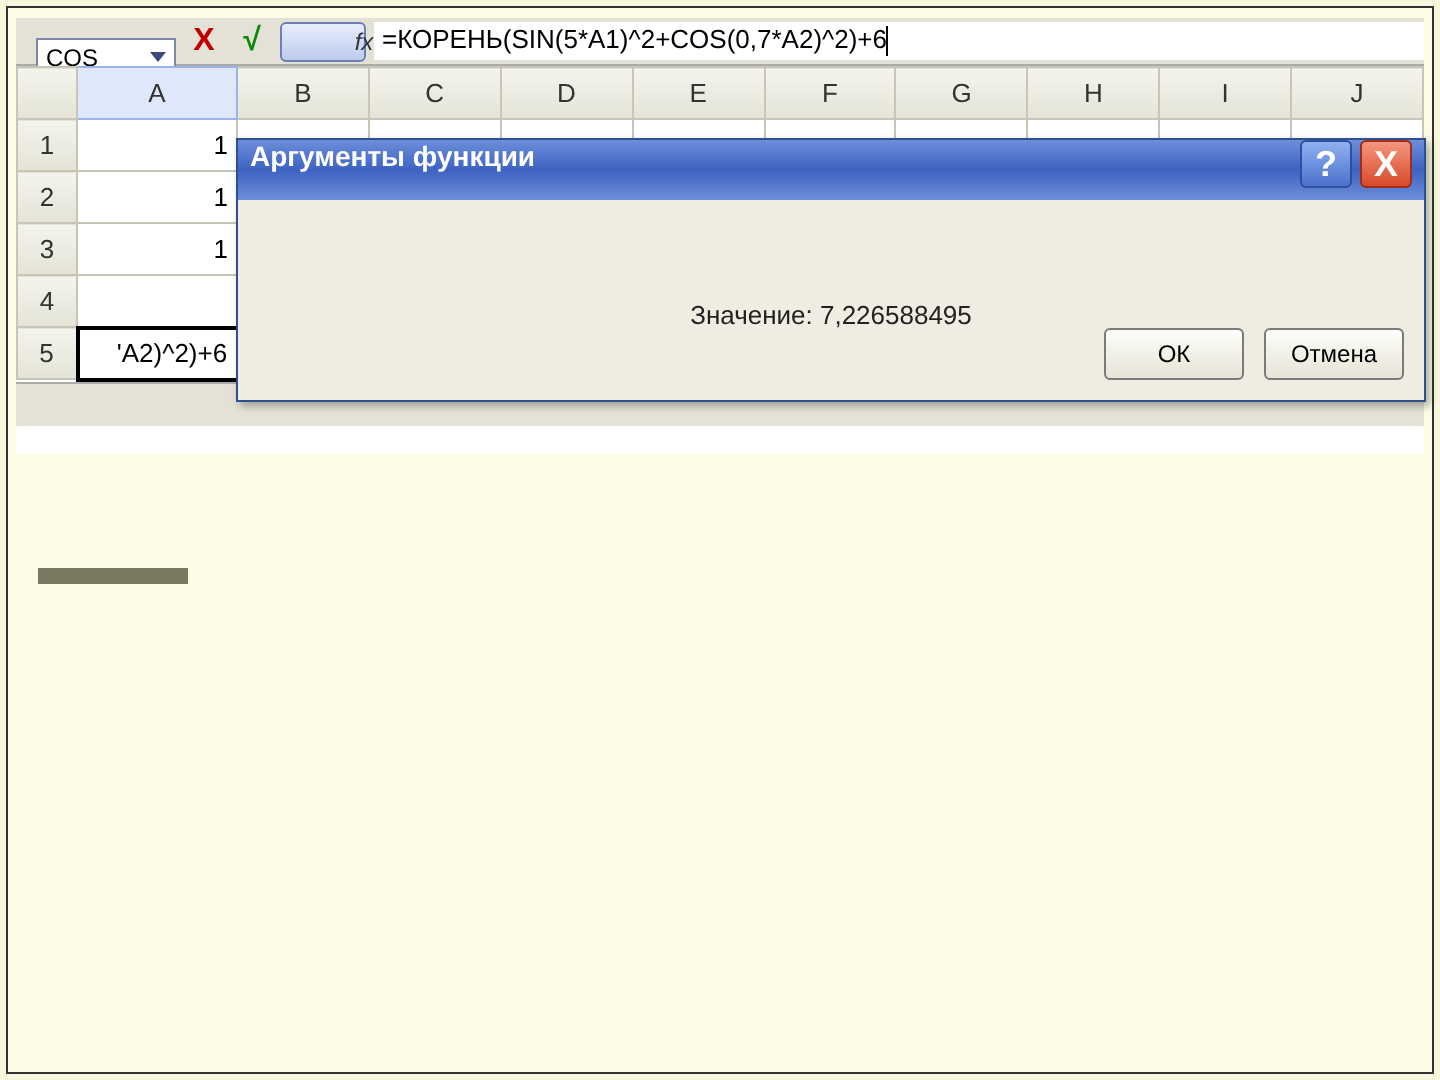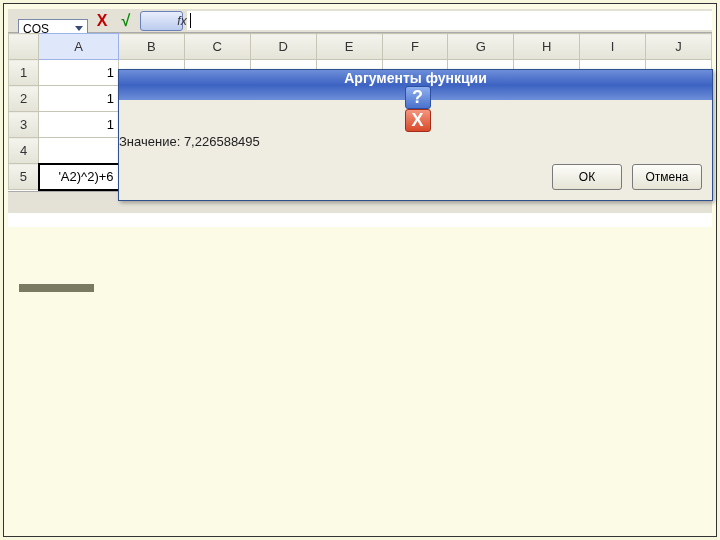--- a/index.html
+++ b/index.html
@@ -147,47 +147,46 @@
     width: 595px;
     height: 132px;
     border: 1px solid #2f4f8f;
     box-shadow: 2px 2px 4px rgba(0,0,0,.3);
     background: #efede1;
   }
   .titlebar {
     height: 30px;
     background: linear-gradient(#6d8ed9, #3d63c2 50%, #6d8ed9);
     display: flex;
-    align-items: center;
     padding: 0 6px;
     color: #fff;
     font-weight: bold;
     font-size: 14px;
     position: relative;
-    flex-direction: column;
   }
   .titlebar .spacer { flex: 1; }
   .tb-btn {
     width: 26px; height: 24px;
     border-radius: 3px;
     display:flex;align-items:center;justify-content:center;
     font-weight:bold;
     font-size:18px;
     margin-left:4px;
     cursor:pointer;
   }
   .help-btn { background: linear-gradient(#8fb0f0,#4a72cc); border:1px solid #2c4fa0; color:#fff; }
   .close-btn { background: linear-gradient(#f4967e,#d84a2a); border:1px solid #a02c1a; color:#fff; font-family:"Arial Narrow",Arial; }
   .dlg-body {
     position: relative;
     height: 100px;
   }
   .dlg-value {
     position: absolute;
-    top: 34px; left: 0; right: 0;
+    top: 50px; left: 0; right: 0;
+    text-align: center;
     font-size: 13px;
     color: #222;
   }
   .dlg-buttons {
     position: absolute;
     bottom: 10px;
     right: 10px;
     display: flex;
     gap: 10px;
   }
@@ -212,21 +211,21 @@
 
     <div class="formula-bar">
       <div class="name-box">
         <span>COS</span>
         <span class="nb-arrow"></span>
       </div>
       <div class="fb-btn cancel-x">X</div>
       <div class="fb-btn enter-check">√</div>
       <div class="fx-btn">fx</div>
       <div class="formula-input">
-        <span class="caret"></span>
+        <span>=КОРЕНЬ(SIN(5*A1)^2+COS(0,7*A2)^2)+6</span><span class="caret"></span>
       </div>
     </div>
 
     <div class="grid-area">
       <table class="sheet">
         <colgroup>
           <col style="width:30px">
           <col style="width:80px">
           <col>
             <col>

